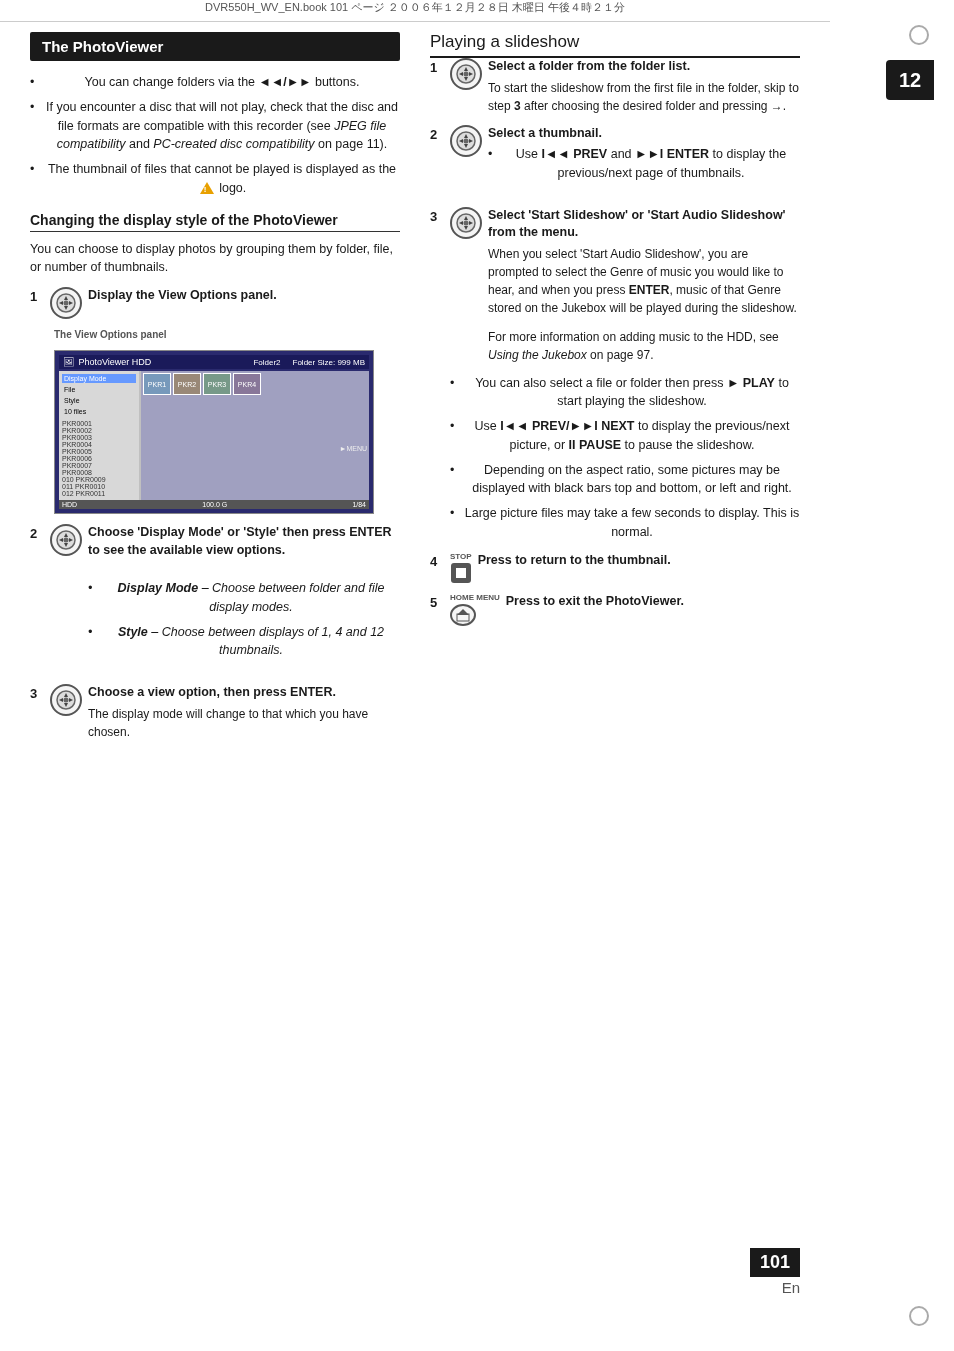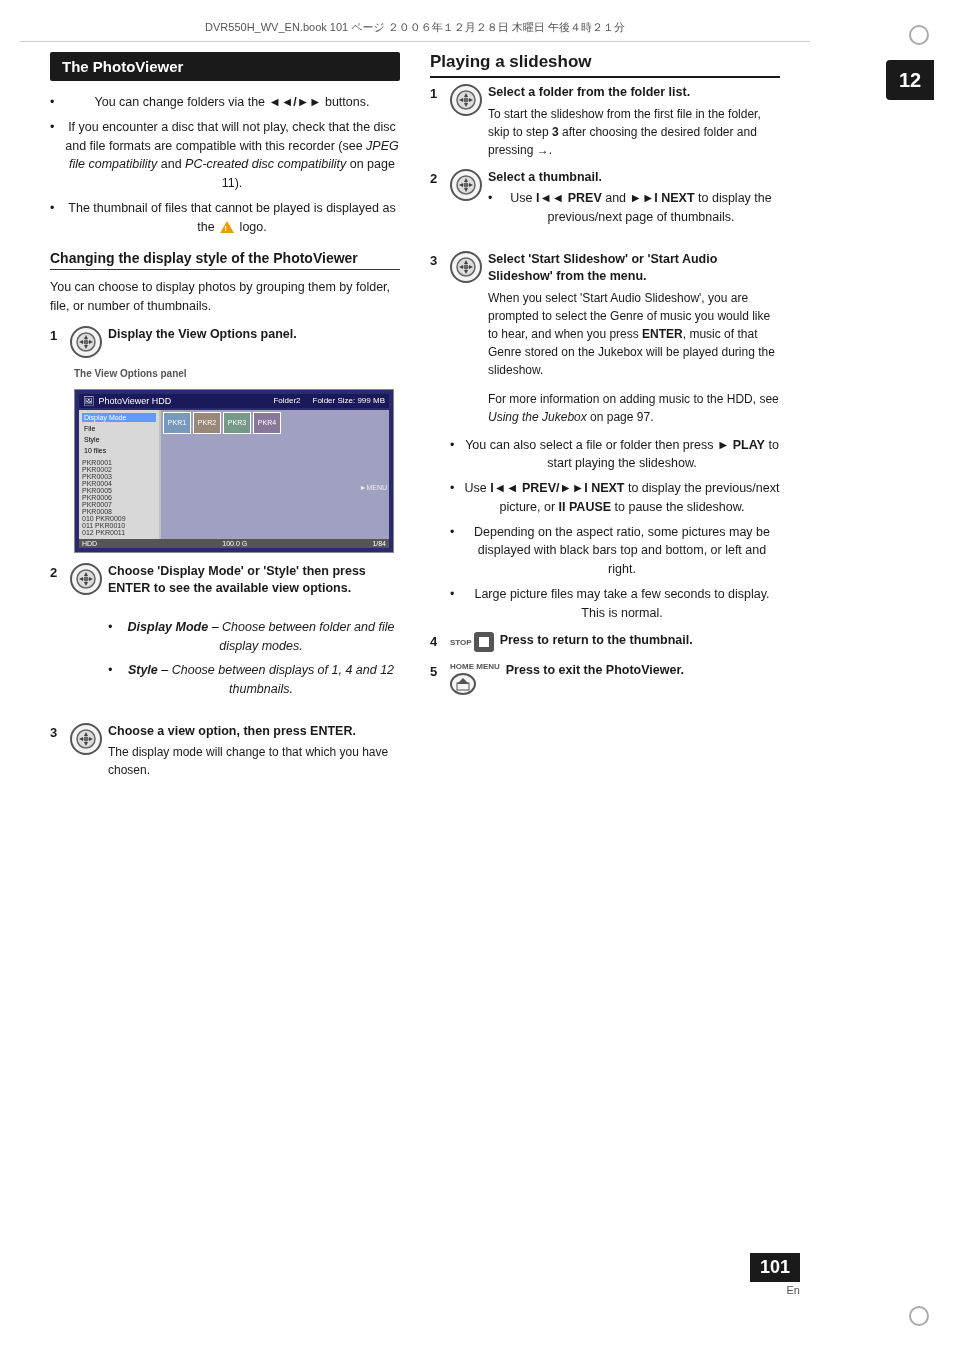--- a/index.html
+++ b/index.html
@@ -12,21 +12,20 @@
       color: #1a1a1a;
       position: relative;
     }
 
     
     .page-frame {
       width: 830px;
       min-height: 1351px;
       background: #fff;
       position: relative;
-      padding: 20px;
     }
 
     
     .header-meta {
       text-align: center;
       font-size: 11px;
       color: #555;
       margin-bottom: 8px;
       border-bottom: 1px solid #ccc;
       padding-bottom: 6px;
@@ -86,24 +85,24 @@
       color: #fff;
       font-size: 15px;
       font-weight: bold;
       padding: 6px 12px;
       margin-bottom: 12px;
       border-radius: 2px;
     }
 
     .section-header-light {
       font-size: 17px;
-      font-weight: bold;
+      font-weight: normal;
       border-bottom: 2px solid #1a1a1a;
       padding-bottom: 4px;
-      margin-bottom: 6px;
+      margin-bottom: 0;
     }
 
     
     .bullet-list {
       list-style: none;
       padding: 0;
       margin-bottom: 14px;
     }
     .bullet-list li {
       padding-left: 14px;
@@ -300,21 +299,21 @@
     }
     .page-number-box {
       background: #1a1a1a;
       color: #fff;
       font-size: 18px;
       font-weight: bold;
       padding: 4px 10px;
       display: inline-block;
     }
     .page-number-lang {
-      font-size: 11px;
+      font-size: 15px;
       color: #555;
       text-align: right;
       margin-top: 2px;
     }
 
     
     .step-row {
       display: flex;
       align-items: flex-start;
       gap: 6px;
@@ -499,21 +498,21 @@
             <polygon points="10,3 8,7 12,7" fill="#444"></polygon>
             <polygon points="10,17 8,13 12,13" fill="#444"></polygon>
             <polygon points="3,10 7,8 7,12" fill="#444"></polygon>
             <polygon points="17,10 13,8 13,12" fill="#444"></polygon>
             <circle cx="10" cy="10" r="2.5" fill="#666"></circle>
           </svg>
         </div>
         <div class="step-content">
           <div class="step-title"><b>Select a thumbnail.</b></div>
           <ul class="bullet-list" style="margin-top:3px;">
-            <li>Use <b>I◄◄ PREV</b> and <b>►►I NEXT</b> to display the previous/next page of thumbnails.</li>
+            <li>Use <b>I◄◄ PREV</b> and <b>►►I ENTER</b> to display the previous/next page of thumbnails.</li>
           </ul>
         </div>
       </div>
 
       <div class="r-step">
         <span class="step-number">3</span>
         <div class="nav-icon">
           <svg width="20" height="20" viewBox="0 0 20 20">
             <circle cx="10" cy="10" r="9" fill="#ddd" stroke="#666" stroke-width="1.5"></circle>
             <polygon points="10,3 8,7 12,7" fill="#444"></polygon>
@@ -533,21 +532,21 @@
 
       <ul class="bullet-list" style="margin-left:20px; margin-bottom:10px;">
         <li>You can also select a file or folder then press <b>► PLAY</b> to start playing the slideshow.</li>
         <li>Use <b>I◄◄ PREV/►►I NEXT</b> to display the previous/next picture, or <b>II PAUSE</b> to pause the slideshow.</li>
         <li>Depending on the aspect ratio, some pictures may be displayed with black bars top and bottom, or left and right.</li>
         <li>Large picture files may take a few seconds to display. This is normal.</li>
       </ul>
 
       <div class="r-step">
         <span class="step-number">4</span>
-        <div style="display:flex; flex-direction:row; align-items:center; gap:2px; flex-shrink:0;">
+        <div style="display:flex; flex-direction:column; align-items:center; gap:2px; flex-shrink:0;">
           <div style="font-size:8px; color:#555; font-weight:bold;">STOP</div>
           <div class="stop-icon">
             <div class="stop-inner"></div>
           </div>
         </div>
         <div class="step-content">
           <div class="step-title"><b>Press to return to the thumbnail.</b></div>
         </div>
       </div>
 

